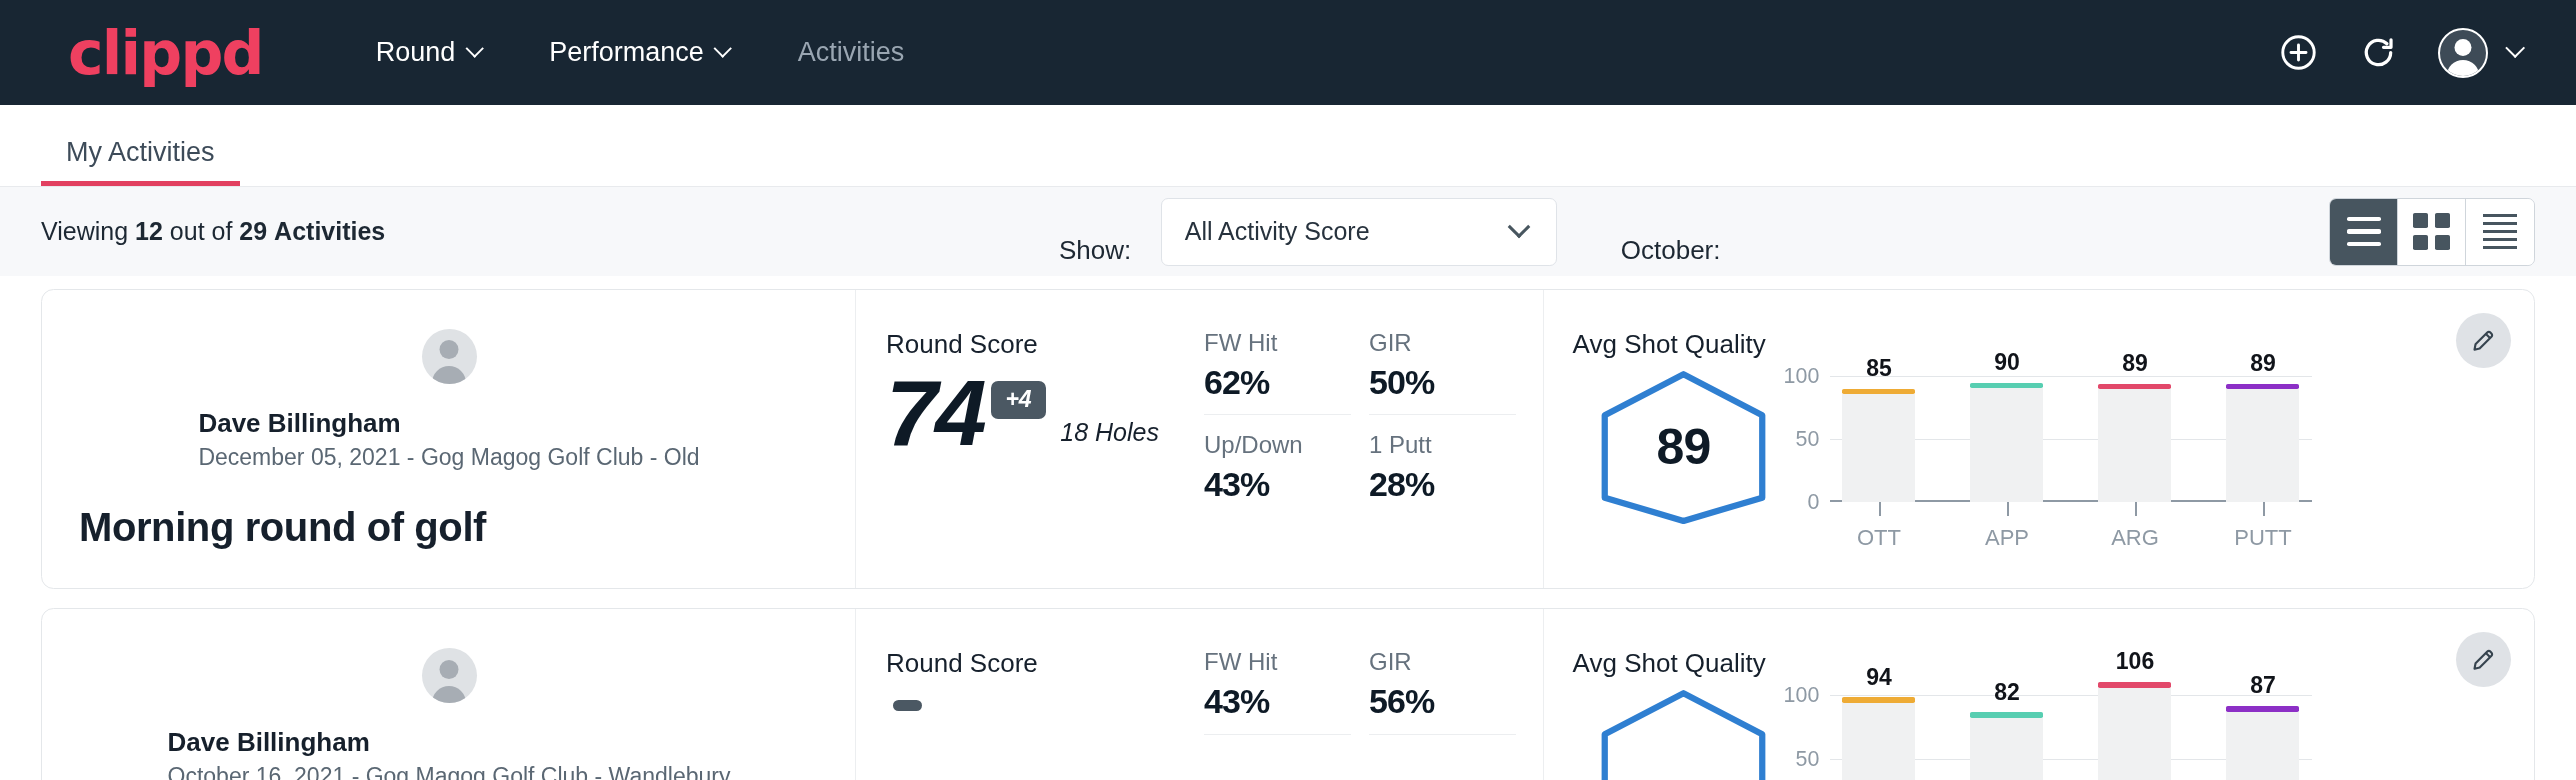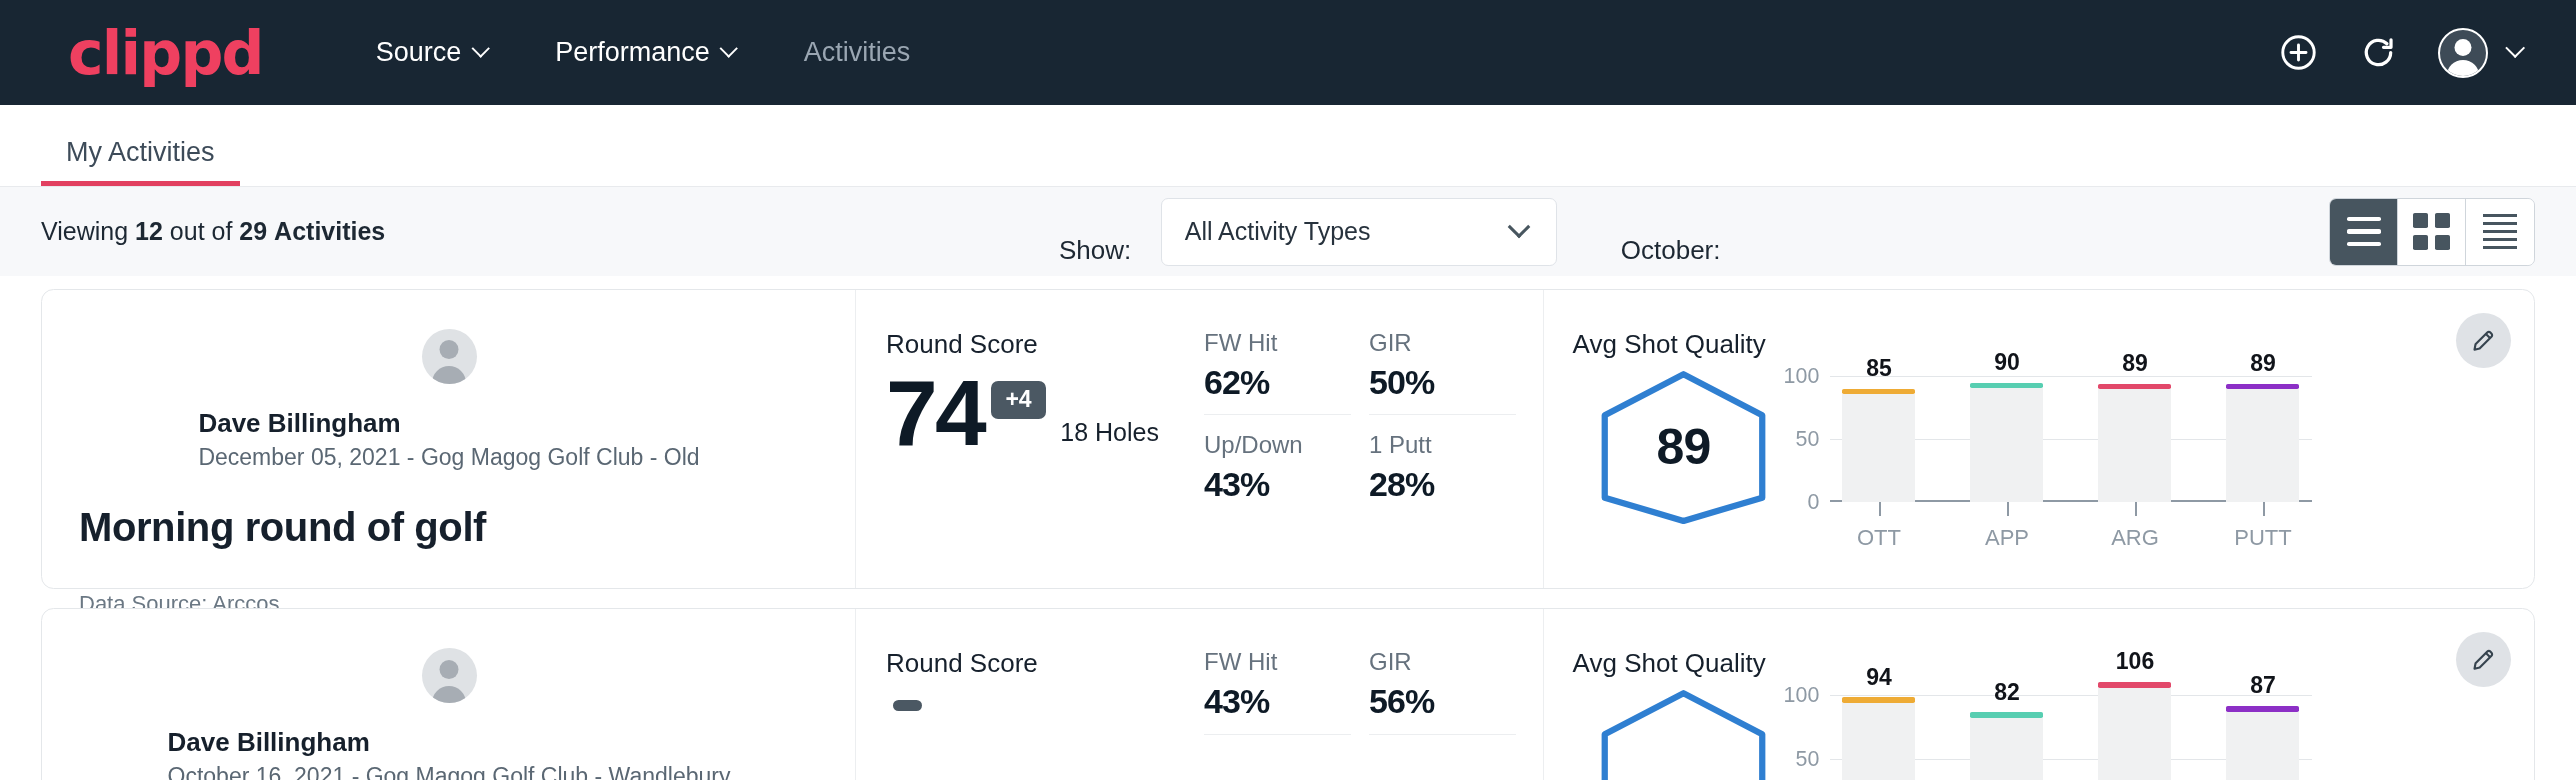--- a/index.html
+++ b/index.html
@@ -229,21 +229,21 @@
   .badge{
     background:#4b5863;color:#ffffff;
     font-size:23px;font-weight:700;
     border-radius:7.1px;
     padding:5.4px 14.3px;
     margin-left:7.1px;
     align-self:flex-start;
     margin-top:14.3px;
   }
   .holes{font-size:25px;color:#16202c;margin-left:14.3px;margin-bottom:12.5px;}
-  .score-inner{display:flex;align-items:flex-end;}
+  .score-inner{display:flex;align-items:flex-end;font-style:italic;}
 
   .col-stats{
     width:339px;
     padding:39px 27px 0 0;
     display:grid;
     grid-template-columns:1fr 1fr;
     grid-auto-rows:min-content;
     column-gap:18px;
   }
   .stat .sl{font-size:24px;color:#66727e;line-height:1.2;}
@@ -351,21 +351,21 @@
   }
 </style>
 </head>
 <body>
 
 <div class="topnav">
   <div class="logo">clippd</div>
 
   <div class="navlinks">
     <div class="navlink">
-      <span>Source</span>
+      <span>Round</span>
       <span class="chev"></span>
     </div>
     <div class="navlink">
       <span>Performance</span>
       <span class="chev"></span>
     </div>
     <div class="navlink dim">
       <span>Activities</span>
     </div>
   </div>
@@ -404,21 +404,21 @@
     <span>Viewing</span>
     <b>12</b>
     <span>out of</span>
     <b>29</b>
     <b>Activities</b>
   </div>
 
   <div class="filter-mid">
     <span class="lbl">Show:</span>
     <div class="select">
-      <span>All Activity Types</span>
+      <span>All Activity Score</span>
       <span class="chev2"></span>
     </div>
     <span class="lbl kw-label">October:</span>
   </div>
 
   <div class="viewtoggle">
     <div class="vt on">
       <span class="bars">
           <i></i>
           <i></i>
@@ -453,21 +453,20 @@
         <div class="avatar-sm">
             <span class="h"></span>
             <span class="b"></span>
           </div>
         <div>
           <div class="who-name">Dave Billingham</div>
           <div class="who-meta">December 05, 2021 - Gog Magog Golf Club - Old</div>
         </div>
       </div>
       <div class="card-title">Morning round of golf</div>
-      <div class="datasrc">Data Source: Arccos</div>
     </div>
 
     <div class="col-score">
       <div class="sec-title">Round Score</div>
       <div class="score-inner">
         <div class="score-row">
           <div class="bignum">74</div>
           <div class="badge">+4</div>
           <div class="holes">18 Holes</div>
         </div>

